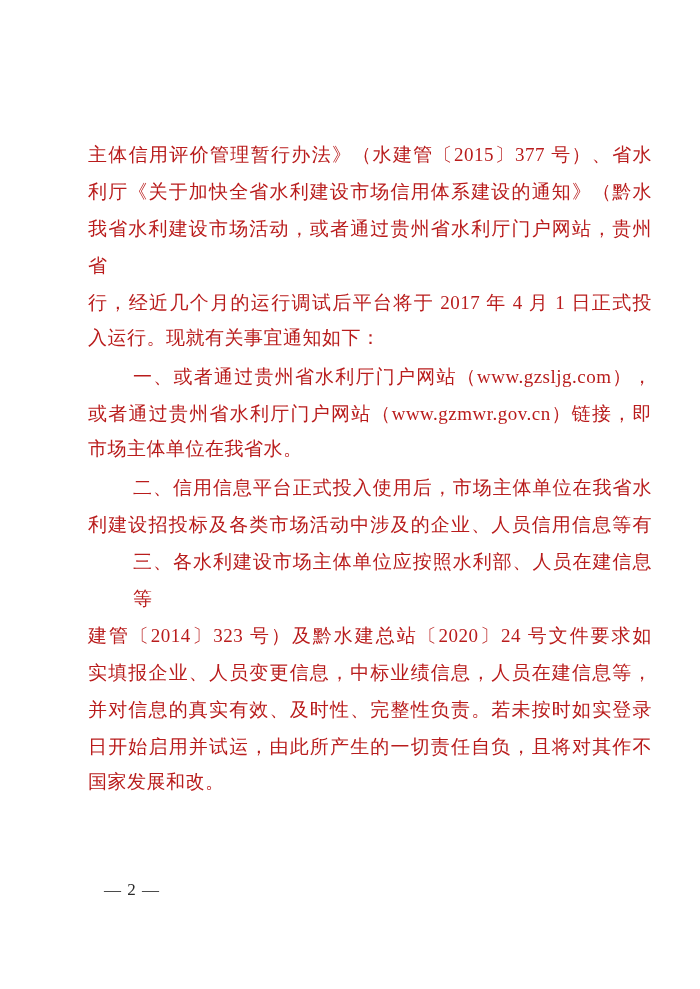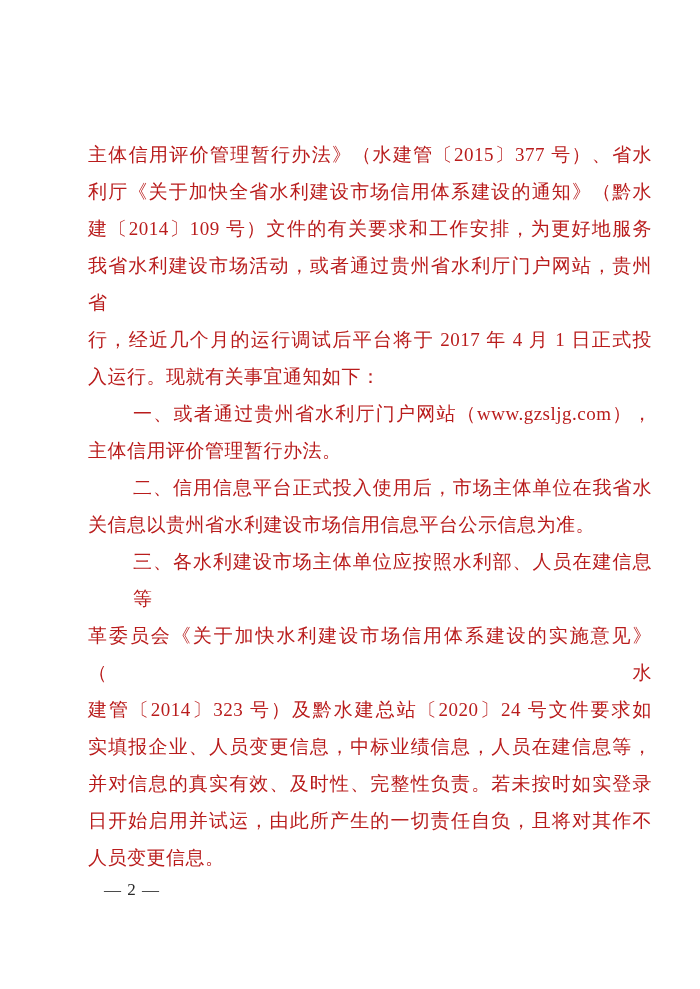--- a/index.html
+++ b/index.html
@@ -35,20 +35,21 @@
     font-size: 19px;
     line-height: 37px;
     text-align: justify;
     text-align-last: justify;
     text-justify: inter-character;
     white-space: normal;
     letter-spacing: 0.5px;
   }
   .line.para-end {
     text-align-last: left;
+    font-family: Liberation Mono, monospace;
   }
   .line.indent {
     padding-left: 45px;
   }
   .footer {
     position: absolute;
     left: 104px;
     top: 878px;
     color: #2a2a2a;
     font-size: 17px;
@@ -57,34 +58,33 @@
   }
 </style>
 </head>
 <body>
 
 <div class="page">
 
   <div class="text-block">
     <p class="line">主体信用评价管理暂行办法》（水建管〔2015〕377 号）、省水</p>
     <p class="line">利厅《关于加快全省水利建设市场信用体系建设的通知》（黔水</p>
-    <p class="line">建〔2014〕109 号）文件的有关要求和工作安排，为更好地服务</p>
     <p class="line">我省水利建设市场活动，或者通过贵州省水利厅门户网站，贵州省</p>
     <p class="line">行，经近几个月的运行调试后平台将于 2017 年 4 月 1 日正式投</p>
     <p class="line para-end">入运行。现就有关事宜通知如下：</p>
     <p class="line indent">一、或者通过贵州省水利厅门户网站（www.gzsljg.com），</p>
-    <p class="line para-end">主体信用评价管理暂行办法。</p>
+    <p class="line">或者通过贵州省水利厅门户网站（www.gzmwr.gov.cn）链接，即</p>
+    <p class="line para-end">市场主体单位在我省水。</p>
     <p class="line indent">二、信用信息平台正式投入使用后，市场主体单位在我省水</p>
-    <p class="line para-end">关信息以贵州省水利建设市场信用信息平台公示信息为准。</p>
+    <p class="line">利建设招投标及各类市场活动中涉及的企业、人员信用信息等有</p>
     <p class="line indent">三、各水利建设市场主体单位应按照水利部、人员在建信息等</p>
-    <p class="line">革委员会《关于加快水利建设市场信用体系建设的实施意见》（水</p>
     <p class="line">建管〔2014〕323 号）及黔水建总站〔2020〕24 号文件要求如</p>
     <p class="line">实填报企业、人员变更信息，中标业绩信息，人员在建信息等，</p>
     <p class="line">并对信息的真实有效、及时性、完整性负责。若未按时如实登录</p>
     <p class="line">日开始启用并试运，由此所产生的一切责任自负，且将对其作不</p>
-    <p class="line para-end">人员变更信息。</p>
+    <p class="line para-end">国家发展和改。</p>
   </div>
 
   <div class="footer">
     <span>— 2 —</span>
   </div>
 
 </div>
 
 </body></html>

